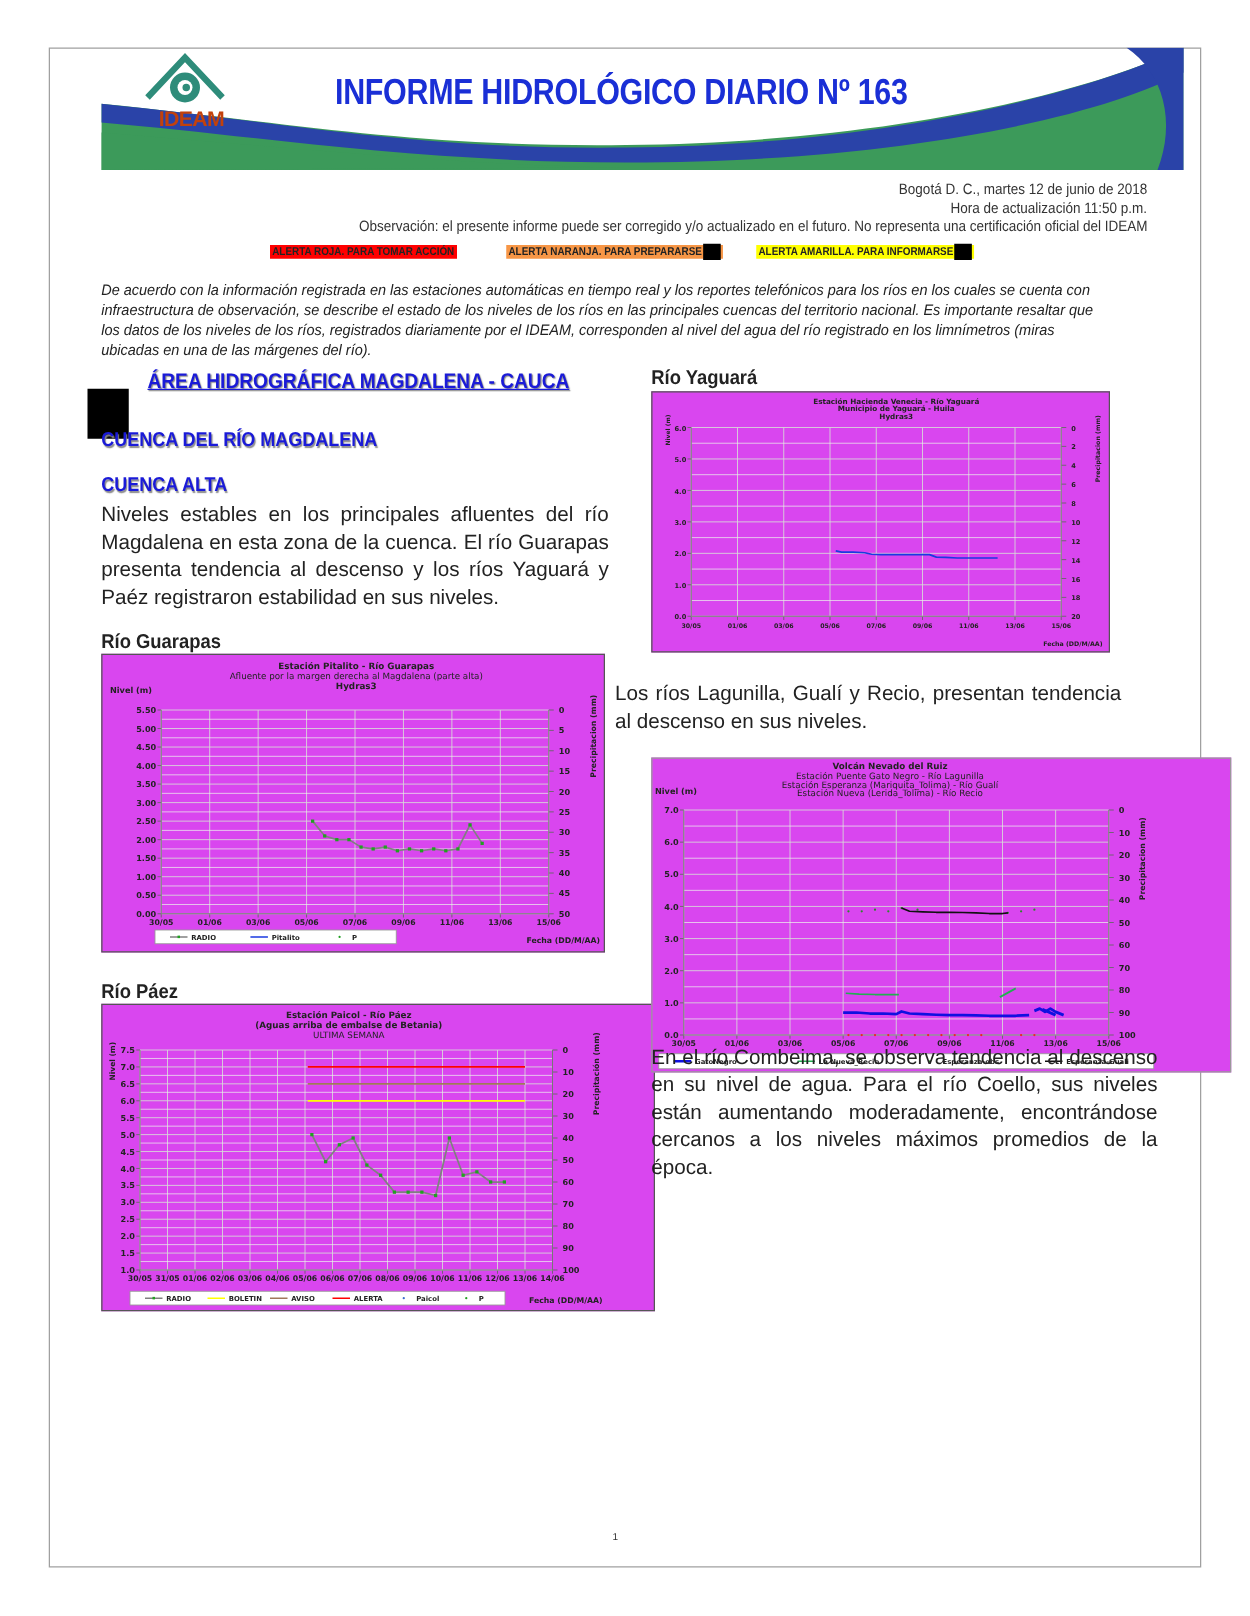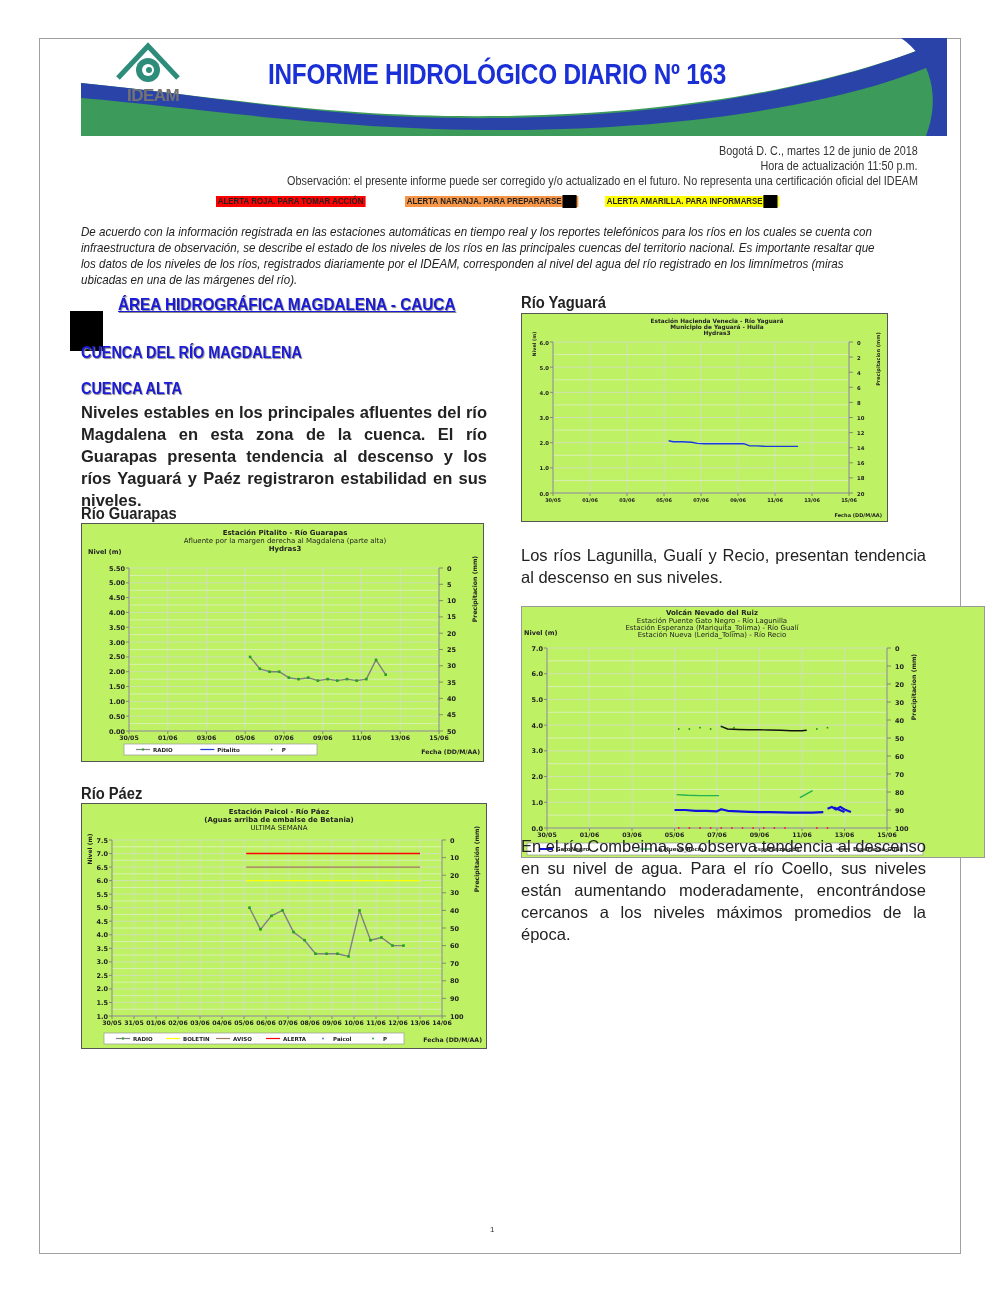--- a/index.html
+++ b/index.html
@@ -2,32 +2,32 @@
 <html><head>
 <meta charset="utf-8">
 <style>
   * { box-sizing: border-box; }
   html, body { margin: 0; padding: 0; background: #fff; }
   body { width: 1000px; height: 1293px; position: relative; font-family: "Liberation Sans", sans-serif; color: #222; overflow: hidden; }
   .page-frame { position: absolute; left: 39px; top: 38px; width: 922px; height: 1216px; border: 1px solid #a0a0a0; }
   .banner { position: absolute; left: 81px; top: 38px; width: 866px; height: 98px; overflow: hidden; }
   .banner svg { position: absolute; left: 0; top: 0; }
   .logo { position: absolute; left: 108px; top: 40px; width: 80px; height: 70px; }
-  .logo-text { position: absolute; left: 127px; top: 86px; font-weight: bold; color: #737373; font-size: 17px; letter-spacing: -0.5px; }
+  .logo-text { position: absolute; left: 127px; top: 86px; font-weight: bold; color: #c2410c; font-size: 17px; letter-spacing: -0.5px; }
   .main-title { position: absolute; left: 268px; top: 58px; font-size: 29px; font-weight: bold; color: #1a2fd6; transform: scaleX(0.84); transform-origin: left top; white-space: nowrap; letter-spacing: -0.3px; }
   .meta { position: absolute; right: 82px; font-size: 12px; color: #333; text-align: right; white-space: nowrap; transform: scaleX(0.9); transform-origin: right top; }
   .alert { position: absolute; top: 196px; height: 11px; font-size: 9px; font-weight: bold; line-height: 11px; padding: 0 2px; white-space: nowrap; transform: scaleX(0.88); transform-origin: left top; }
   .alert .blk { display: inline-block; width: 16px; height: 13px; background: #000; vertical-align: top; margin-left: 1px; margin-top: -1px; }
   .intro { position: absolute; left: 81px; top: 224px; width: 840px; font-size: 12.2px; font-style: italic; line-height: 16px; color: #222; transform: scaleX(0.95); transform-origin: left top; }
   .area-title { position: absolute; left: 118px; top: 295px; font-size: 17px; font-weight: bold; color: #1a1ad8; text-decoration: underline; text-shadow: 1px 1px 1px #888; transform: scaleX(0.9); transform-origin: left top; white-space: nowrap; }
   .black-block { position: absolute; left: 70px; top: 311px; width: 33px; height: 40px; background: #000; }
   .cuenca { position: absolute; left: 81px; font-size: 16px; font-weight: bold; color: #1a1ad8; text-shadow: 1px 1px 1px #888; transform: scaleX(0.9); transform-origin: left top; white-space: nowrap; }
   .para { position: absolute; font-size: 16.5px; line-height: 22px; color: #222; text-align: justify; }
   .river-title { position: absolute; font-size: 16px; font-weight: bold; color: #222; transform: scaleX(0.92); transform-origin: left top; white-space: nowrap; }
-  .chart-box { position: absolute; border: 1px solid #555; background: #bef264; padding-left: 16px; }
+  .chart-box { position: absolute; border: 1px solid #555; background: #d946ef; padding-left: 16px; }
   .chart-box svg { position: absolute; left: 0; top: 0; }
   .ct { font-family: "DejaVu Sans", sans-serif; }
   .page-num { position: absolute; left: 490px; top: 1225px; font-size: 8px; color: #333; }
 </style>
 </head>
 <body>
 
 <div class="page-frame"></div>
 
 <div class="banner">
@@ -56,21 +56,21 @@
 <div class="alert" style="left:216px;background:#ff0000;"><span>ALERTA ROJA. PARA TOMAR ACCIÓN</span></div>
 <div class="alert" style="left:405px;background:#f79646;"><span>ALERTA NARANJA. PARA PREPARARSE</span><span class="blk"></span></div>
 <div class="alert" style="left:605px;background:#ffff00;"><span>ALERTA AMARILLA. PARA INFORMARSE</span><span class="blk"></span></div>
 
 <div class="intro">De acuerdo con la información registrada en las estaciones automáticas en tiempo real y los reportes telefónicos para los ríos en los cuales se cuenta con infraestructura de observación, se describe el estado de los niveles de los ríos en las principales cuencas del territorio nacional. Es importante resaltar que los datos de los niveles de los ríos, registrados diariamente por el IDEAM, corresponden al nivel del agua del río registrado en los limnímetros (miras ubicadas en una de las márgenes del río).</div>
 
 <div class="area-title">ÁREA HIDROGRÁFICA MAGDALENA - CAUCA</div>
 <div class="black-block"></div>
 <div class="cuenca" style="top:344px">CUENCA DEL RÍO MAGDALENA</div>
 <div class="cuenca" style="top:380px">CUENCA ALTA</div>
-<div class="para" style="left:81px;top:401px;width:406px;font-weight:bold;">Niveles estables en los principales afluentes del río Magdalena en esta zona de la cuenca. El río Guarapas presenta tendencia al descenso y los ríos Yaguará y Paéz registraron estabilidad en sus niveles.</div>
+<div class="para" style="left:81px;top:401px;width:406px;">Niveles estables en los principales afluentes del río Magdalena en esta zona de la cuenca. El río Guarapas presenta tendencia al descenso y los ríos Yaguará y Paéz registraron estabilidad en sus niveles.</div>
 
 <div class="river-title" style="left:81px;top:505px">Río Guarapas</div>
 <div class="chart-box" style="left:81px;top:523px;width:403px;height:239px;">
   <svg id="svg-guarapas" width="403" height="239">
       <text x="203" y="11" font-size="7" text-anchor="middle" font-weight="bold" class="ct" fill="#222">Estación Pitalito - Río Guarapas</text>
       <text x="203" y="19" font-size="7" text-anchor="middle" font-weight="normal" class="ct" fill="#222">Afluente por la margen derecha al Magdalena (parte alta)</text>
       <text x="203" y="27" font-size="7" text-anchor="middle" font-weight="bold" class="ct" fill="#222">Hydras3</text>
       <line x1="47" x2="47" y1="44" y2="207" stroke="#d8d8d8" stroke-width="0.7"></line>
       <line x1="47" x2="47" y1="207" y2="210" stroke="#666" stroke-width="0.7"></line>
       <text x="47" y="216" font-size="6.2" text-anchor="middle" font-weight="bold" class="ct" fill="#222">30/05</text>
@@ -194,21 +194,21 @@
       <rect x="60" y="224.5" width="2" height="2" fill="#22a022"></rect>
       <text x="71" y="227.8" font-size="5.5" font-weight="bold" class="ct" fill="#222">RADIO</text>
       <line x1="118.33333333333333" x2="132.33333333333331" y1="225.5" y2="225.5" stroke="#1a3ae0" stroke-width="1.2"></line>
       <text x="135.33333333333331" y="227.8" font-size="5.5" font-weight="bold" class="ct" fill="#222">Pitalito</text>
       <circle cx="189.66666666666666" cy="225.5" r="0.9" fill="#22a022"></circle>
       <text x="199.66666666666666" y="227.8" font-size="5.5" font-weight="bold" class="ct" fill="#222">P</text>
     </svg>
 </div>
 
 <div class="river-title" style="left:81px;top:785px">Río Páez</div>
-<div class="chart-box" style="left:81px;top:803px;width:406px;height:246px;">
+<div class="chart-box" style="left:81px;top:803px;width:443px;height:246px;">
   <svg id="svg-paez" width="406" height="246">
       <text x="197" y="10" font-size="7" text-anchor="middle" font-weight="bold" class="ct" fill="#222">Estación Paicol - Río Páez</text>
       <text x="197" y="18" font-size="7" text-anchor="middle" font-weight="bold" class="ct" fill="#222">(Aguas arriba de embalse de Betania)</text>
       <text x="197" y="26" font-size="7" text-anchor="middle" font-weight="normal" class="ct" fill="#222">ULTIMA SEMANA</text>
       <line x1="30" x2="30" y1="36" y2="212" stroke="#d8d8d8" stroke-width="0.7"></line>
       <line x1="30" x2="30" y1="212" y2="215" stroke="#666" stroke-width="0.7"></line>
       <text x="30" y="221" font-size="6.2" text-anchor="middle" font-weight="bold" class="ct" fill="#222">30/05</text>
       <line x1="52" x2="52" y1="36" y2="212" stroke="#d8d8d8" stroke-width="0.7"></line>
       <line x1="52" x2="52" y1="212" y2="215" stroke="#666" stroke-width="0.7"></line>
       <text x="52" y="221" font-size="6.2" text-anchor="middle" font-weight="bold" class="ct" fill="#222">31/05</text>
@@ -458,21 +458,21 @@
       <line x1="31" x2="31" y1="28" y2="179" stroke="#777" stroke-width="0.8"></line>
       <line x1="327" x2="327" y1="28" y2="179" stroke="#777" stroke-width="0.8"></line>
       <line x1="31" x2="327" y1="179" y2="179" stroke="#777" stroke-width="0.8"></line>
       <text x="14" y="30" font-size="4.8" font-weight="bold" text-anchor="middle" transform="rotate(-90 14 30)" class="ct" fill="#222">Nivel (m)</text>
       <text x="358" y="45" font-size="5" font-weight="bold" text-anchor="middle" transform="rotate(-90 358 45)" class="ct" fill="#222">Precipitacion (mm)</text>
       <text x="360" y="203" font-size="5" font-weight="bold" text-anchor="end" class="ct" fill="#222">Fecha (DD/M/AA)</text>
       <path d="M146.6,126.7 L151.3,127.7 L160.5,127.7 L169.8,128.2 L175.3,129.4 L182.7,129.7 L197.5,129.7 L206.8,129.7 L216.0,129.7 L221.6,129.7 L227.1,131.7 L234.5,131.9 L243.8,132.4 L253.0,132.4 L262.3,132.4 L276.1,132.4 " fill="none" stroke="#1a3ae0" stroke-width="1.4" stroke-linejoin="round"></path>
     </svg>
 </div>
 
-<div class="para" style="left:521px;top:544px;width:405px;">Los ríos Lagunilla, Gualí y Recio, presentan tendencia al descenso en sus niveles.</div>
+<div class="para" style="left:492px;top:544px;width:405px;">Los ríos Lagunilla, Gualí y Recio, presentan tendencia al descenso en sus niveles.</div>
 
 <div class="chart-box" style="left:521px;top:606px;width:464px;height:252px;border-color:#999;">
   <svg id="svg-ruiz" width="403" height="252">
       <text x="190" y="8" font-size="7" text-anchor="middle" font-weight="bold" class="ct" fill="#222">Volcán Nevado del Ruiz</text>
       <text x="190" y="16" font-size="7" text-anchor="middle" font-weight="normal" class="ct" fill="#222">Estación Puente Gato Negro - Río Lagunilla</text>
       <text x="190" y="23" font-size="7" text-anchor="middle" font-weight="normal" class="ct" fill="#222">Estación Esperanza (Mariquita_Tolima) - Río Gualí</text>
       <text x="190" y="30" font-size="7" text-anchor="middle" font-weight="normal" class="ct" fill="#222">Estación Nueva (Lerida_Tolima) - Río Recio</text>
       <line x1="25" x2="25" y1="41" y2="221" stroke="#d8d8d8" stroke-width="0.7"></line>
       <line x1="25" x2="25" y1="221" y2="224" stroke="#666" stroke-width="0.7"></line>
       <text x="25" y="230" font-size="6.2" text-anchor="middle" font-weight="bold" class="ct" fill="#222">30/05</text>

